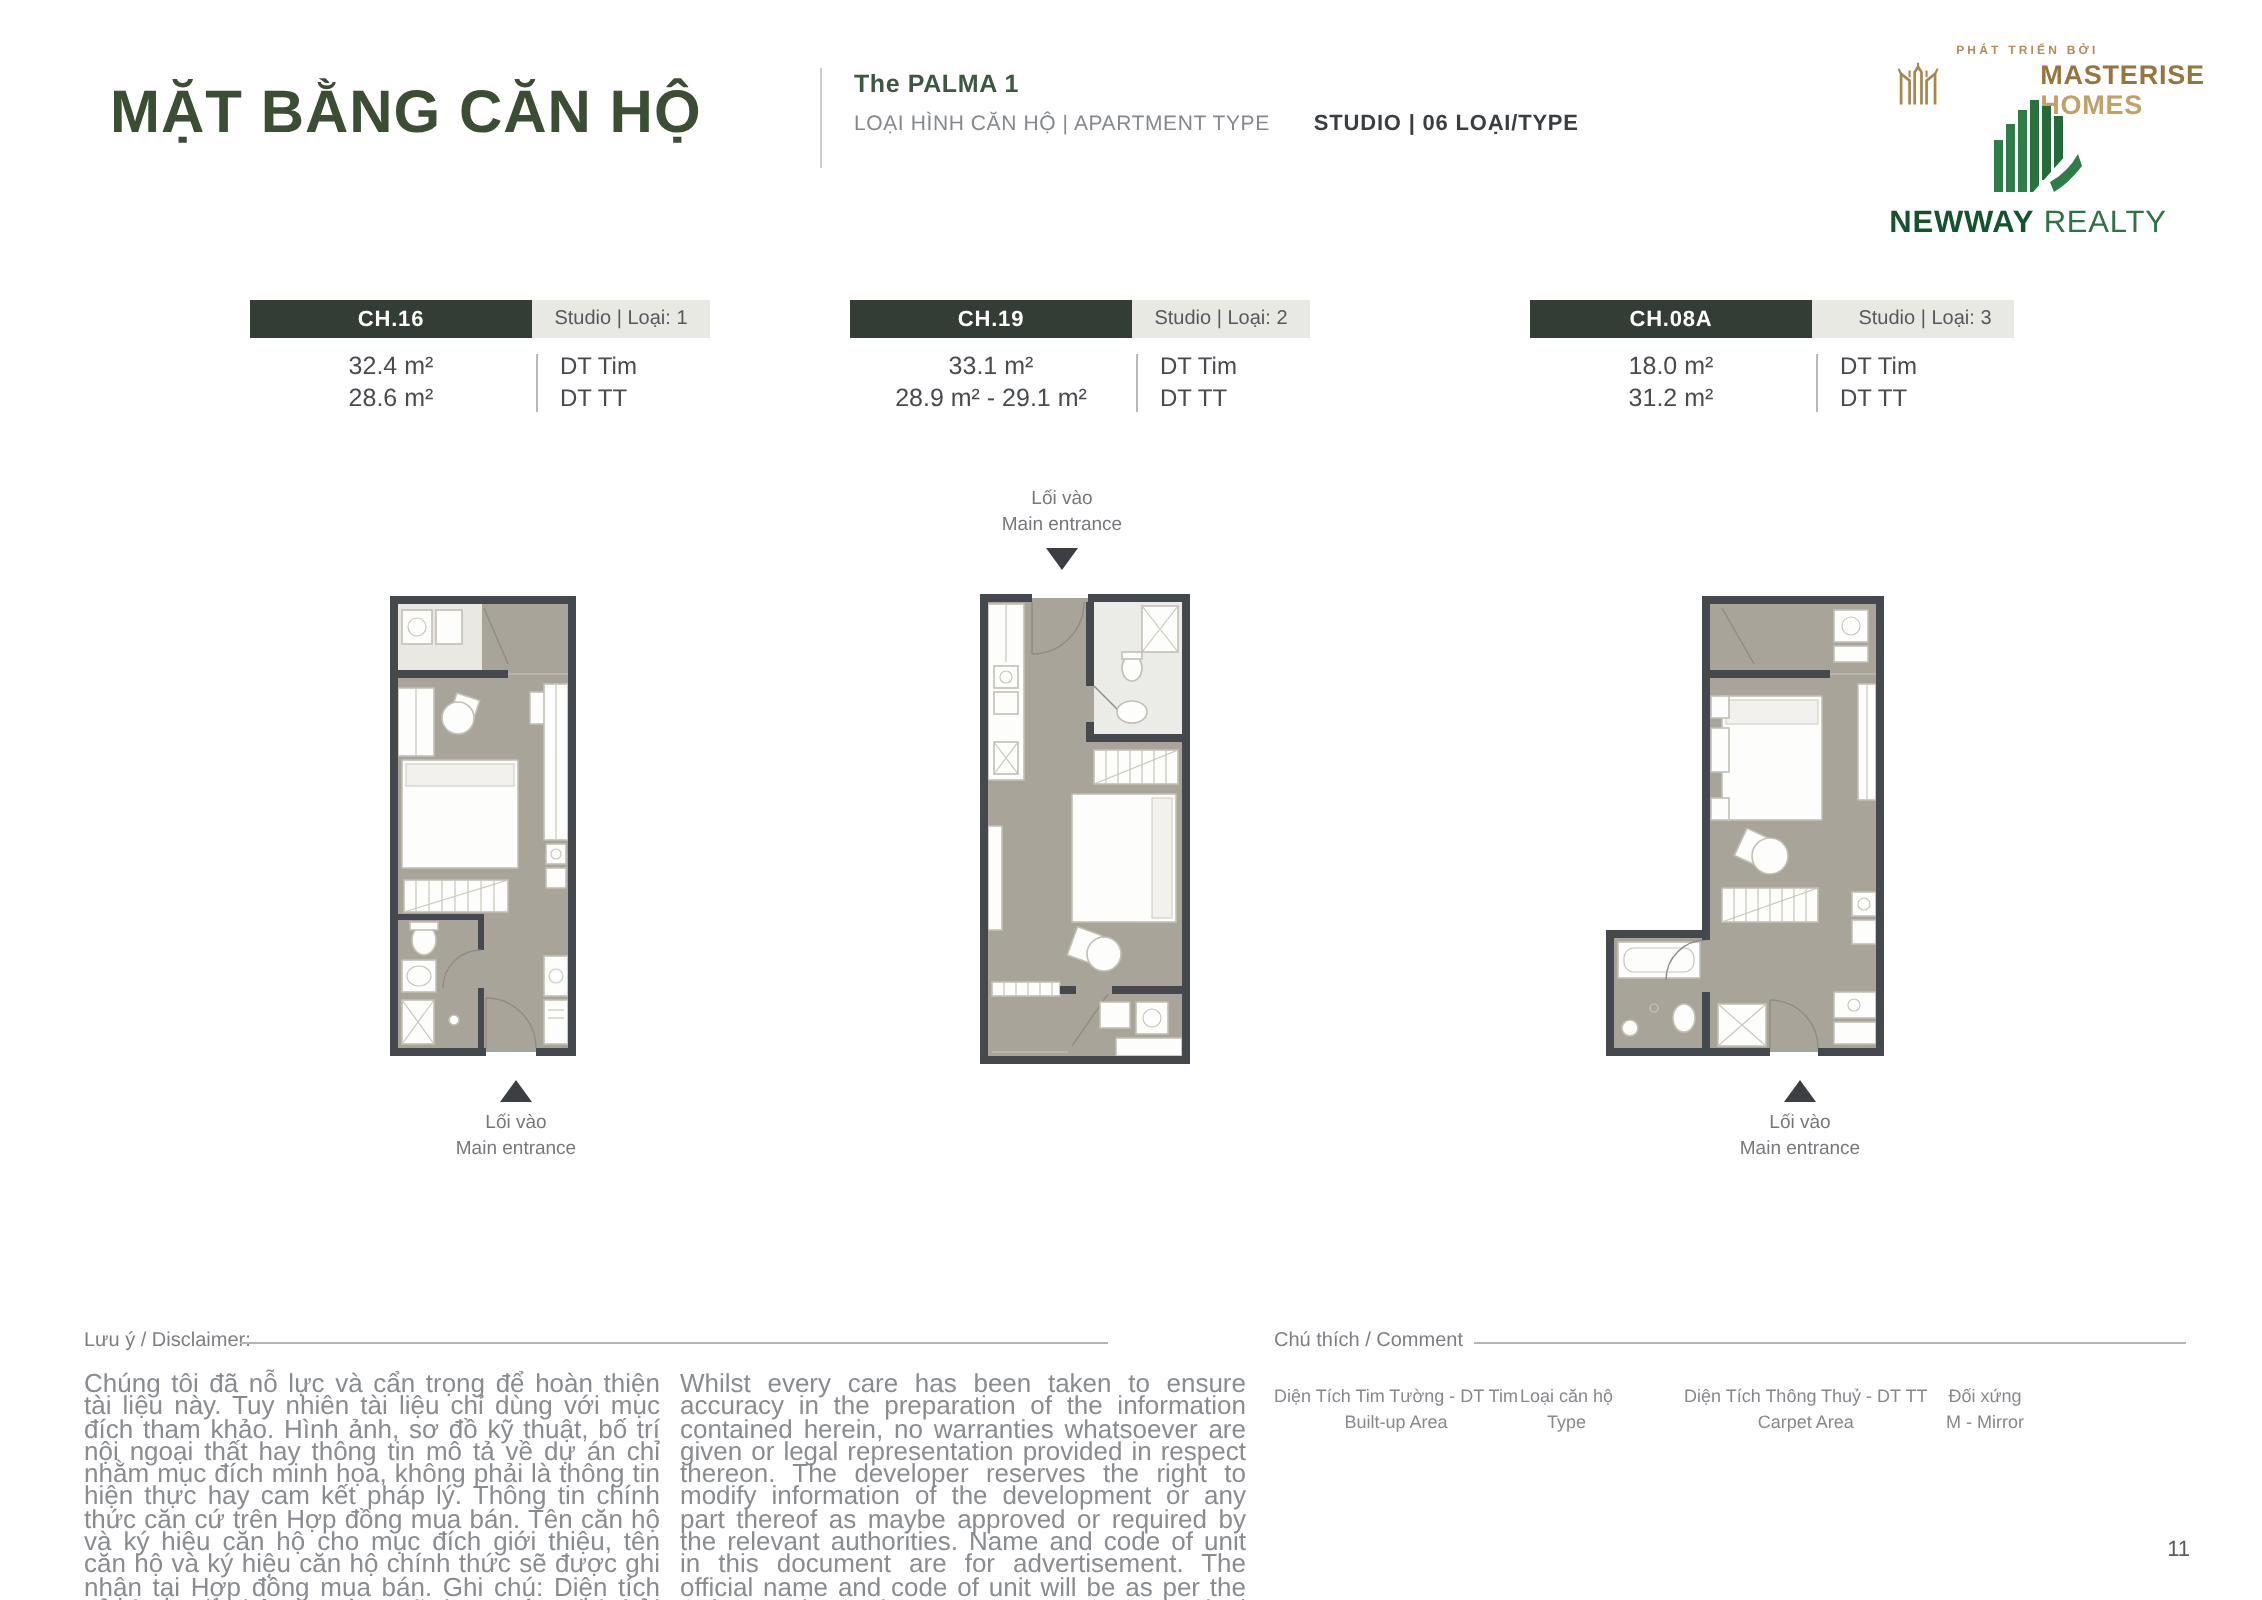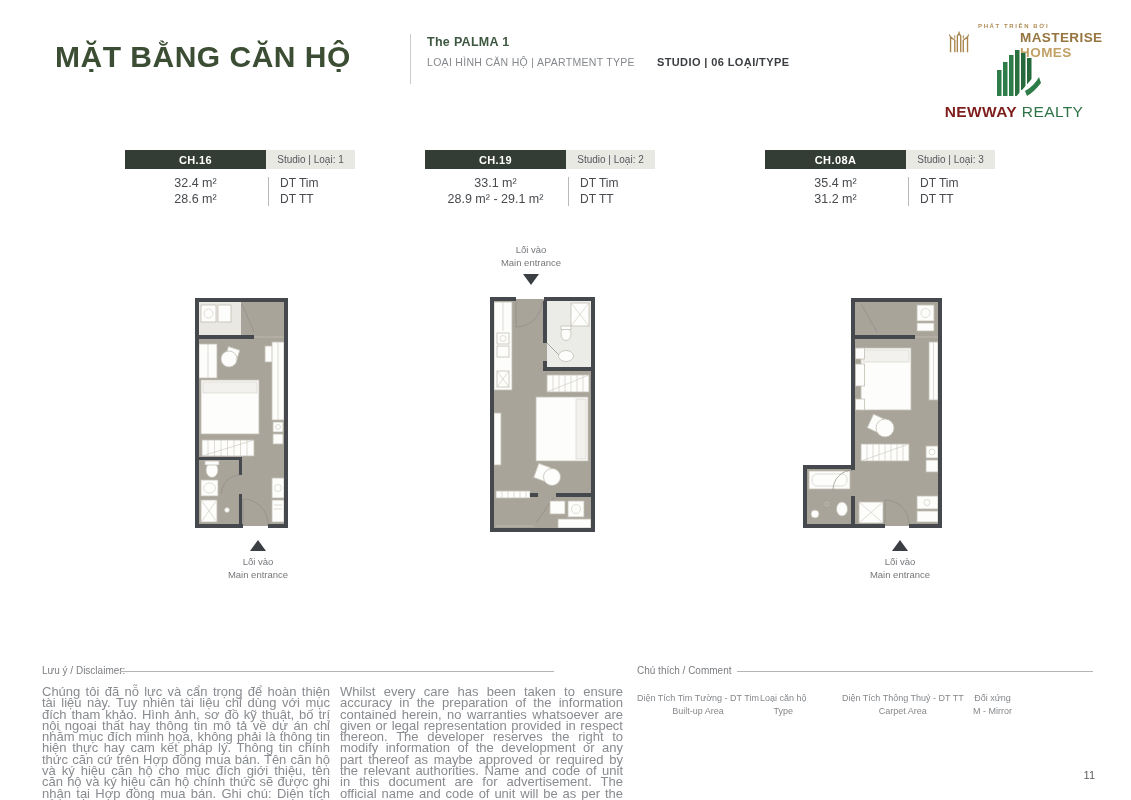--- a/index.html
+++ b/index.html
@@ -9,21 +9,21 @@
   .page-title{font-size:30px;font-weight:bold;letter-spacing:.5px;color:#3b4d33;}
   .vdiv{width:1px;background:#c9cbcd;}
   .proj-name{font-size:12.5px;font-weight:bold;color:#3e5741;letter-spacing:.3px;}
   .proj-sub{font-size:11px;color:#85888c;letter-spacing:.4px;}
   .proj-type-label{font-size:10.5px;color:#85888c;letter-spacing:.3px;}
   .proj-type-value{font-size:11px;font-weight:bold;color:#3a3d41;letter-spacing:.4px;margin-left:22px;}
   .mh-tagline{font-size:6px;color:#b18c55;letter-spacing:1.6px;font-weight:bold;}
   .mh-name{font-size:13.5px;font-weight:bold;color:#96753f;letter-spacing:.4px;}
   .mh-suffix{color:#c2a166;}
   .nw-text{font-size:15.5px;letter-spacing:.4px;color:#2e7247;text-align:center;}
-  .nw-name{font-weight:bold;color:#7f1d1d;}
+  .nw-name{font-weight:bold;color:#14532d;}
   
   .unit-code-box{height:19px;background:#333c35;color:#ffffff;font-size:11px;font-weight:bold;letter-spacing:.4px;display:flex;align-items:center;justify-content:center;}
   .unit-type-box{height:19px;background:#e9e9e4;color:#55585c;font-size:10px;display:flex;align-items:center;justify-content:center;}
   .unit-area{font-size:12.5px;color:#474a4e;text-align:center;line-height:16px;}
   .unit-dt{font-size:12px;color:#474a4e;line-height:16px;}
   .area-div{width:1px;background:#b7b9bb;}
   
   .ent-label{font-size:9.5px;color:#74777b;text-align:center;line-height:13px;}
   .tri-up{width:0;height:0;border-left:8px solid transparent;border-right:8px solid transparent;border-bottom:11px solid #3b3e42;margin:0 auto;}
   .tri-down{width:0;height:0;border-left:8px solid transparent;border-right:8px solid transparent;border-top:11px solid #3b3e42;margin:0 auto;}
@@ -96,23 +96,23 @@
   <div>33.1 m²</div>
   <div>28.9 m² - 29.1 m²</div>
 </div>
 <div class="abs area-div" style="left:568px;top:177px;height:29px;"></div>
 <div class="abs unit-dt" style="left:580px;top:175px;">
   <div>DT Tim</div>
   <div>DT TT</div>
 </div>
 
 <div class="abs unit-code-box" style="left:765px;top:150px;width:141px;">CH.08A</div>
-<div class="abs unit-type-box" style="left:906px;top:150px;width:89px;">Studio | Loại: 3</div>
+<div class="abs unit-type-box" style="left:906px;top:150px;width:89px;padding-left:12px;">Studio | Loại: 3</div>
 <div class="abs unit-area" style="left:765px;top:175px;width:141px;">
-  <div>35.4 m²</div>
+  <div>18.0 m²</div>
   <div>31.2 m²</div>
 </div>
 <div class="abs area-div" style="left:908px;top:177px;height:29px;"></div>
 <div class="abs unit-dt" style="left:920px;top:175px;">
   <div>DT Tim</div>
   <div>DT TT</div>
 </div>
 
 <svg class="abs" style="left:195px;top:298px;" width="93" height="230" viewBox="0 0 93 230">
   <rect x="2" y="2" width="89" height="226" fill="#a9a49a"></rect>

